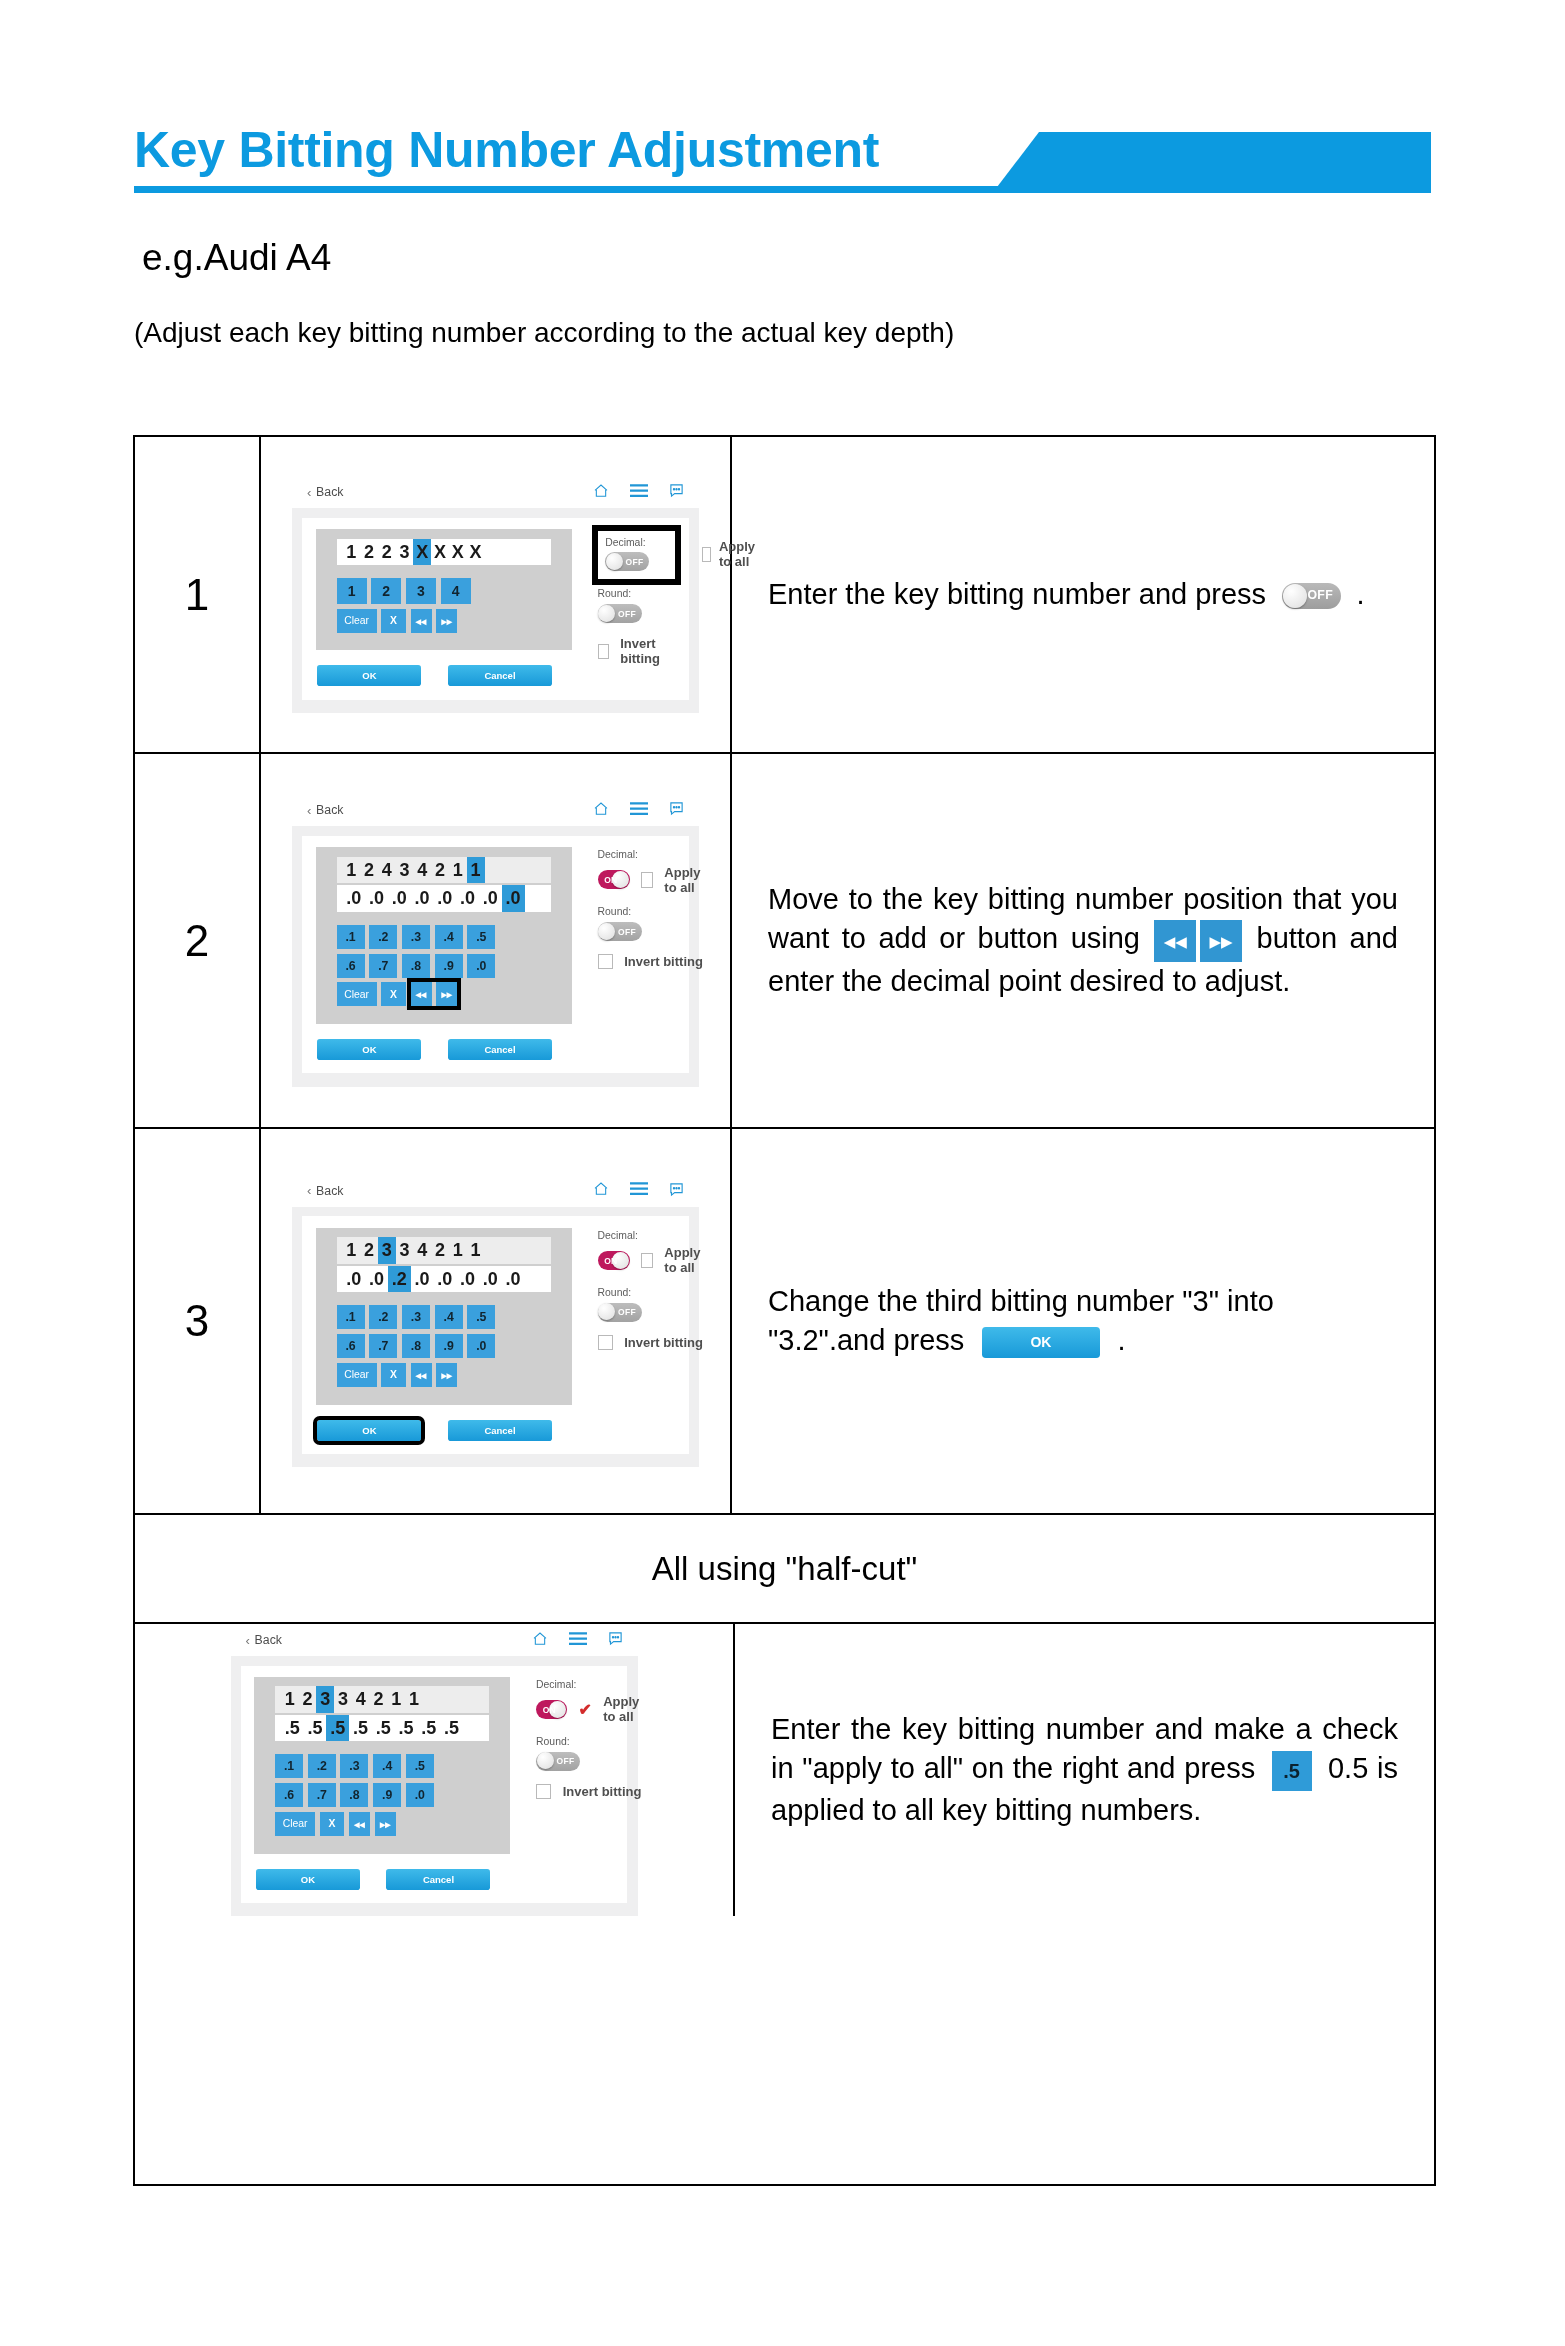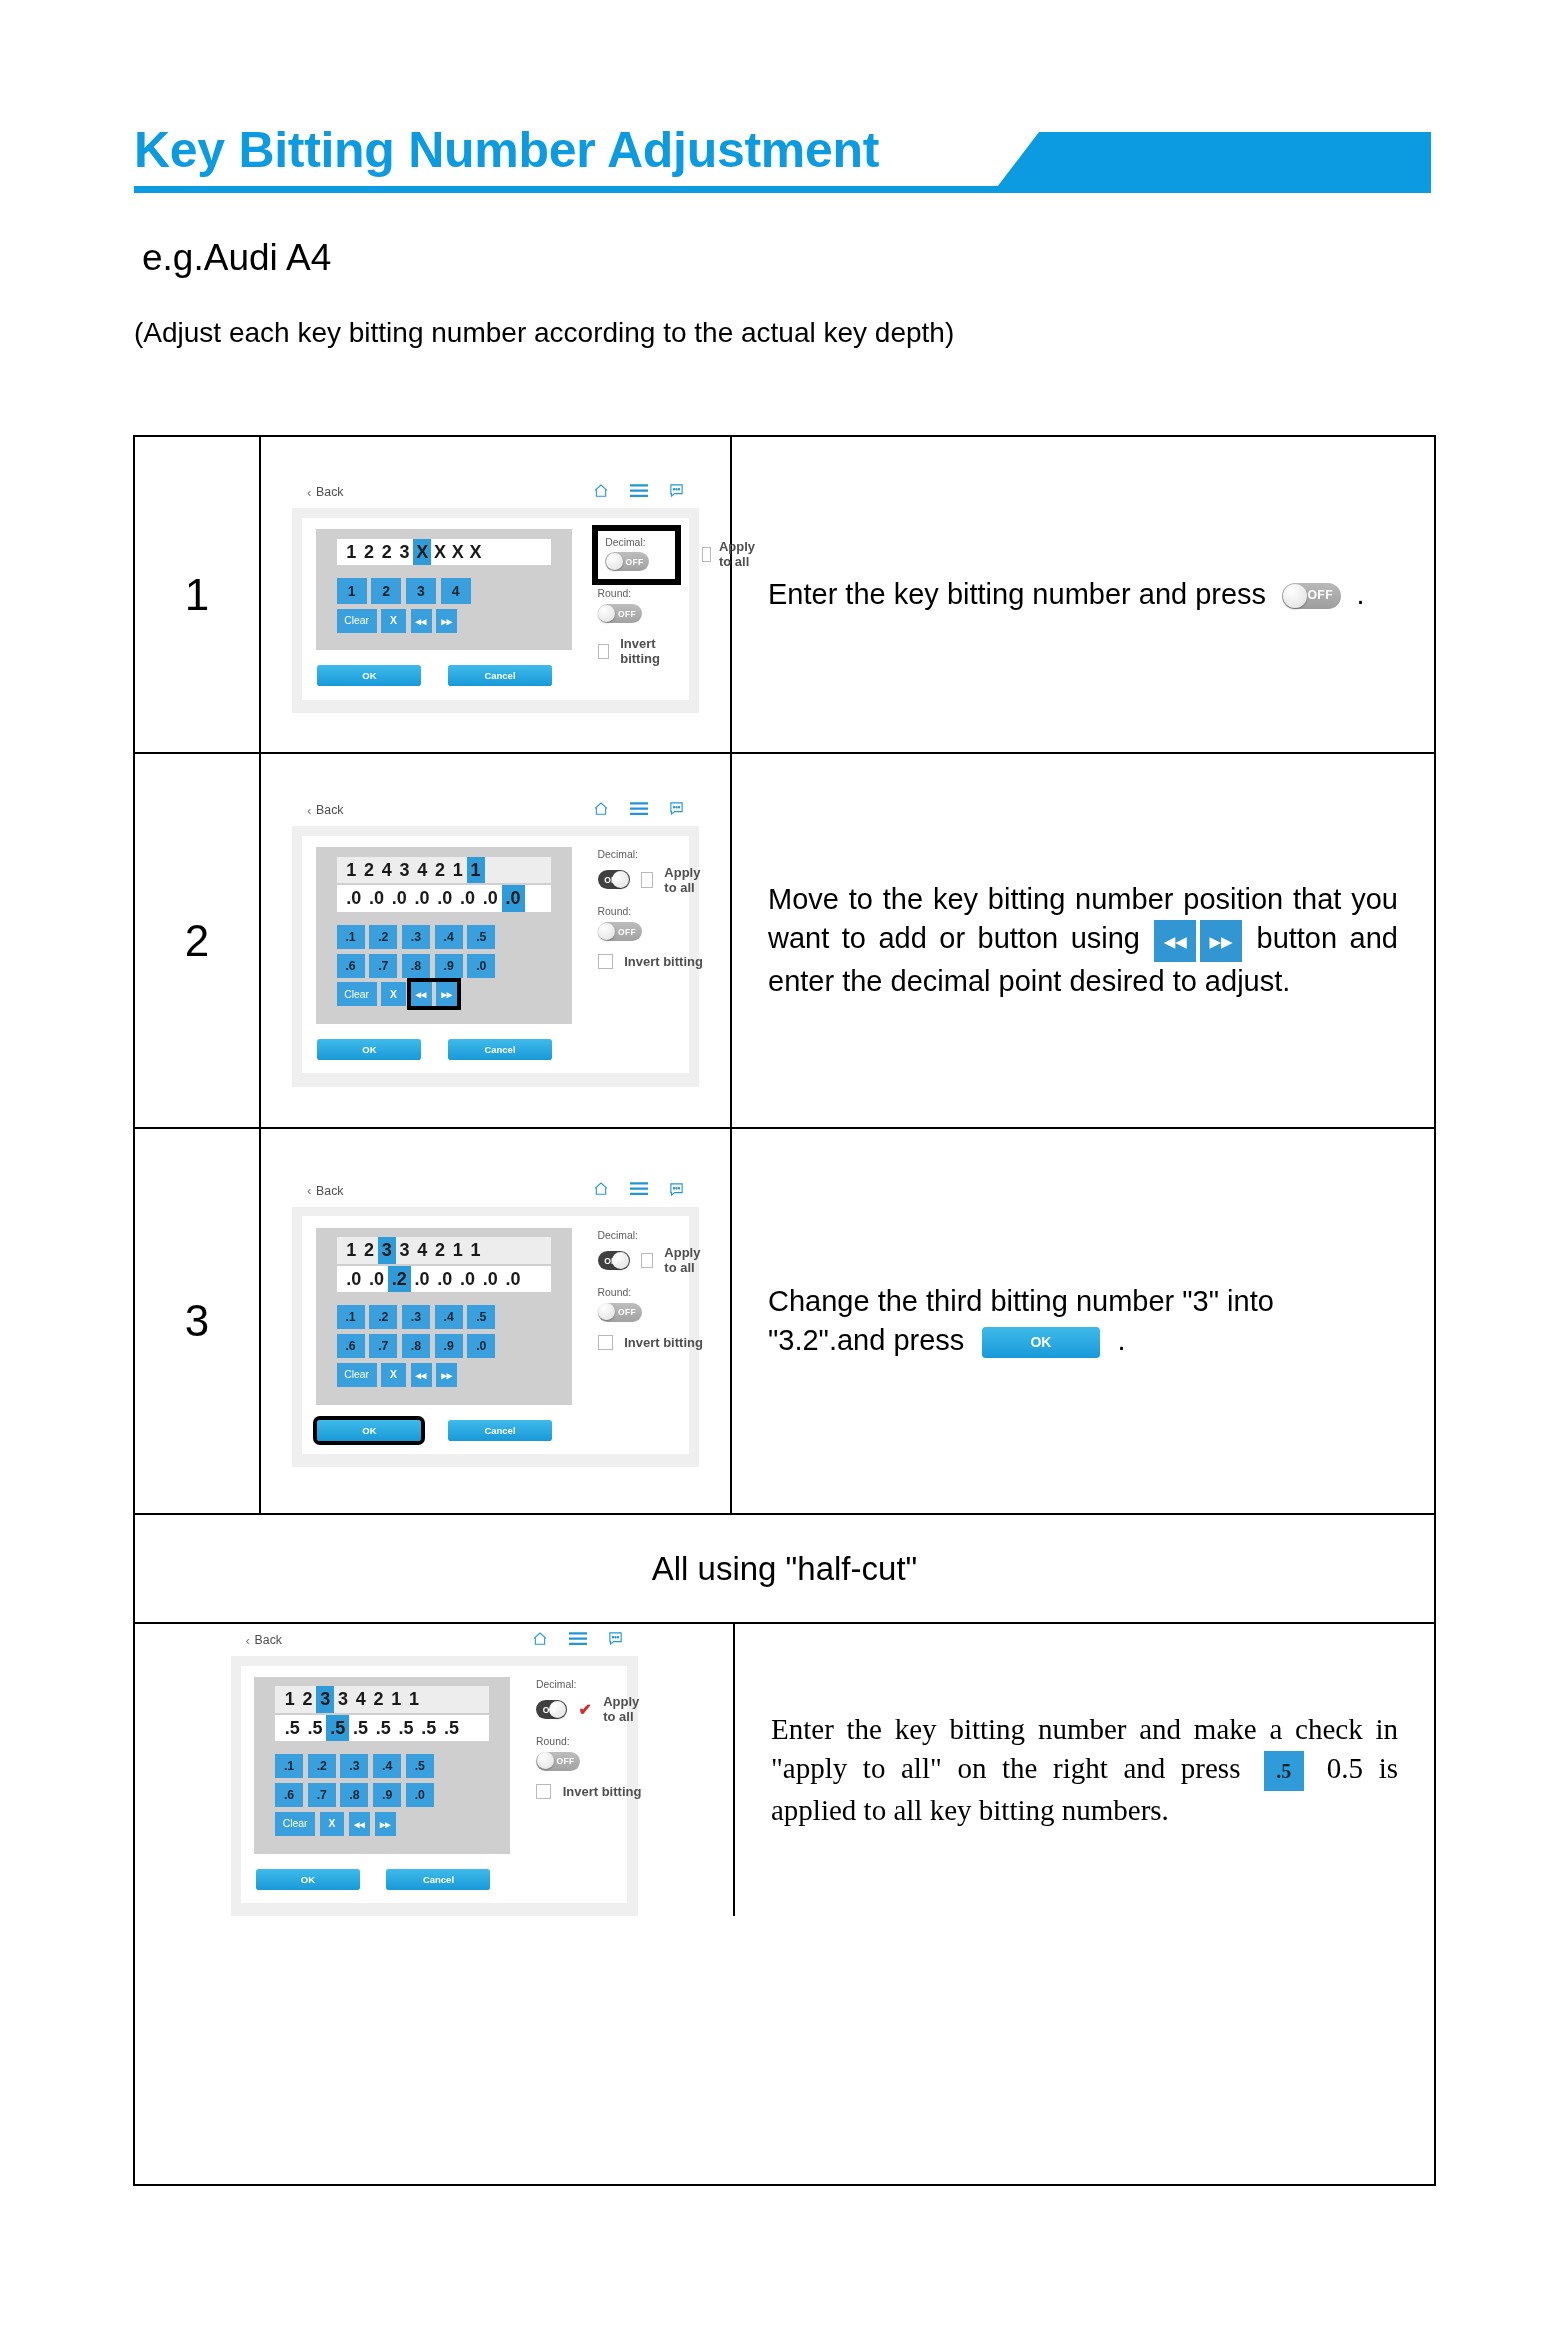--- a/index.html
+++ b/index.html
@@ -142,21 +142,21 @@
   }
   .bbtn.ok { margin-left:1.9px; }
   .bbtn.cancel { margin-left:26.5px; }
   .btn-outline { outline:4.7px solid #000; }
 
   .rightpane { padding-left:26px; padding-top:1.9px; }
   .rp-label { font-size:10.4px; color:#5c5c5c; margin-bottom:4.7px; }
   .rp-row { display:flex; align-items:center; gap:11.4px; margin-bottom:11.4px; }
   .tg { width:44px; height:19px; border-radius:9.5px; position:relative; }
   .tg.off { background:linear-gradient(#bdbdbd,#a2a2a2); }
-  .tg.on  { background:#404040; }
+  .tg.on  { background:#be185d; }
   .tg .knob { position:absolute; top:0.9px; width:17px; height:17px; border-radius:50%;
               background:radial-gradient(circle at 35% 30%, #fff, #dedede);
               box-shadow:0 0.9px 1.9px rgba(0,0,0,.3); }
   .tg.off .knob { left:0.9px; }
   .tg.on  .knob { right:0.9px; }
   .tg .txt { position:absolute; font-size:8.5px; font-weight:bold; color:#fff;
              top:4.7px; letter-spacing:0.3px; }
   .tg.off .txt { right:5.7px; }
   .tg.on  .txt { left:6.6px; }
   .tg-boxed { outline:6.6px solid #000; padding:5.7px 7.6px 7.6px 7.6px; }
@@ -640,21 +640,21 @@
                 <div class="rp-row">
                   <div class="chkbox"></div>
                   <div class="chk-txt">Invert bitting</div>
                 </div>
               </div>
             </div>
           </div>
         </div>
       </div>
     </div>
-    <div class="c-text" style="align-items:center;font-family:Liberation Serif, serif;">
+    <div class="c-text" style="align-items:center;">
       <div class="desc">
         <span>Enter the key bitting number and make a check in "apply to all" on the right and press</span>
         <span class="inl p5-chip">.5</span>
         <span>0.5 is applied to all key bitting numbers.</span>
       </div>
     </div>
   </div>
 
 </div>
 

